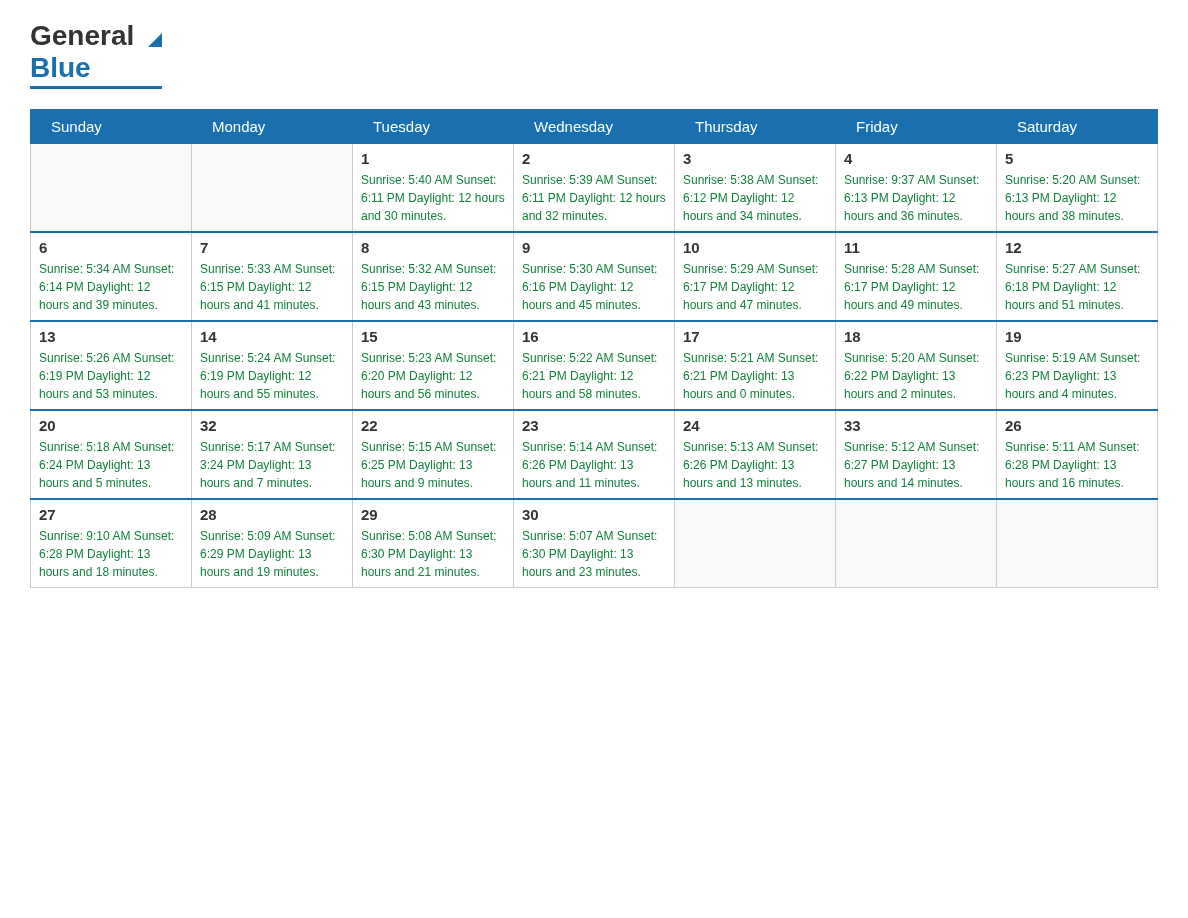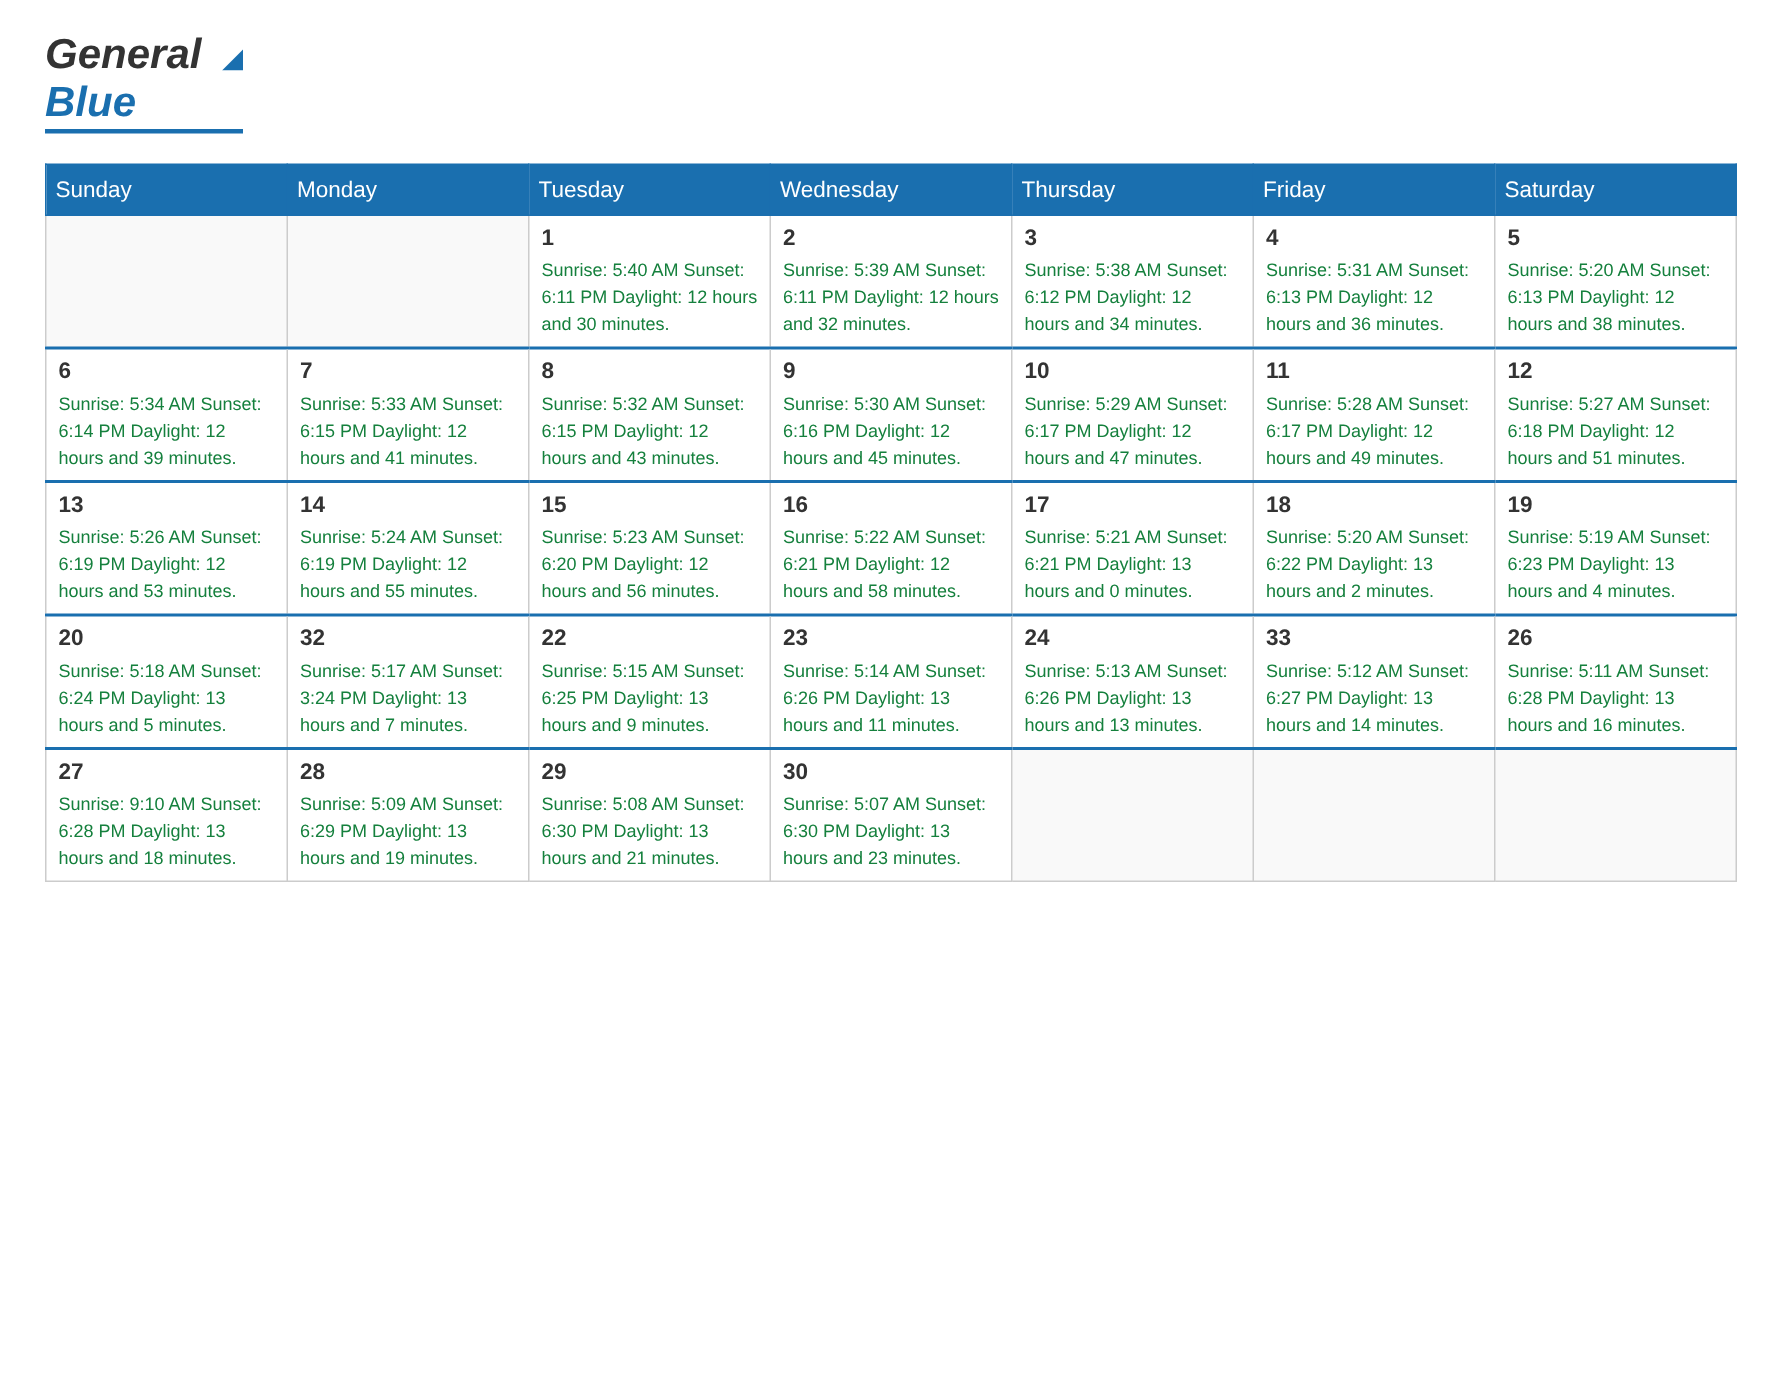--- a/index.html
+++ b/index.html
@@ -35,21 +35,21 @@
       color: #555;
       margin-top: 4px;
     }
     .calendar {
       width: 100%;
       border-collapse: collapse;
     }
     .calendar th {
       background: #1a6faf;
       color: #fff;
-      padding: 8px 6px;
+      padding: 8px 20px;
       text-align: left;
       font-size: 15px;
       font-weight: normal;
       border: 1px solid #1a6faf;
     }
     .calendar td {
       border: 1px solid #ccc;
       vertical-align: top;
       padding: 6px 8px;
       width: 14.28%;
@@ -74,21 +74,20 @@
       border-top: 2px solid #1a6faf;
     }
     .logo-wrapper {
       display: flex;
       flex-direction: row;
       align-items: center;
     }
     .logo-text {
       display: flex;
       flex-direction: column;
-      font-style: italic;
     }
     .logo-row1 {
       font-size: 28px;
       font-weight: bold;
       color: #333;
     }
     .logo-row2 {
       display: flex;
       align-items: center;
       gap: 0;
@@ -156,21 +155,21 @@
         </td>
         <td>
           <span class="day-number">3</span>
           <div class="day-info">Sunrise: 5:38 AM
 Sunset: 6:12 PM
 Daylight: 12 hours
 and 34 minutes.</div>
         </td>
         <td>
           <span class="day-number">4</span>
-          <div class="day-info">Sunrise: 5:31 AM
+          <div class="day-info">Sunrise: 9:37 AM
 Sunset: 6:13 PM
 Daylight: 12 hours
 and 36 minutes.</div>
         </td>
         <td>
           <span class="day-number">5</span>
           <div class="day-info">Sunrise: 5:20 AM
 Sunset: 6:13 PM
 Daylight: 12 hours
 and 38 minutes.</div>

